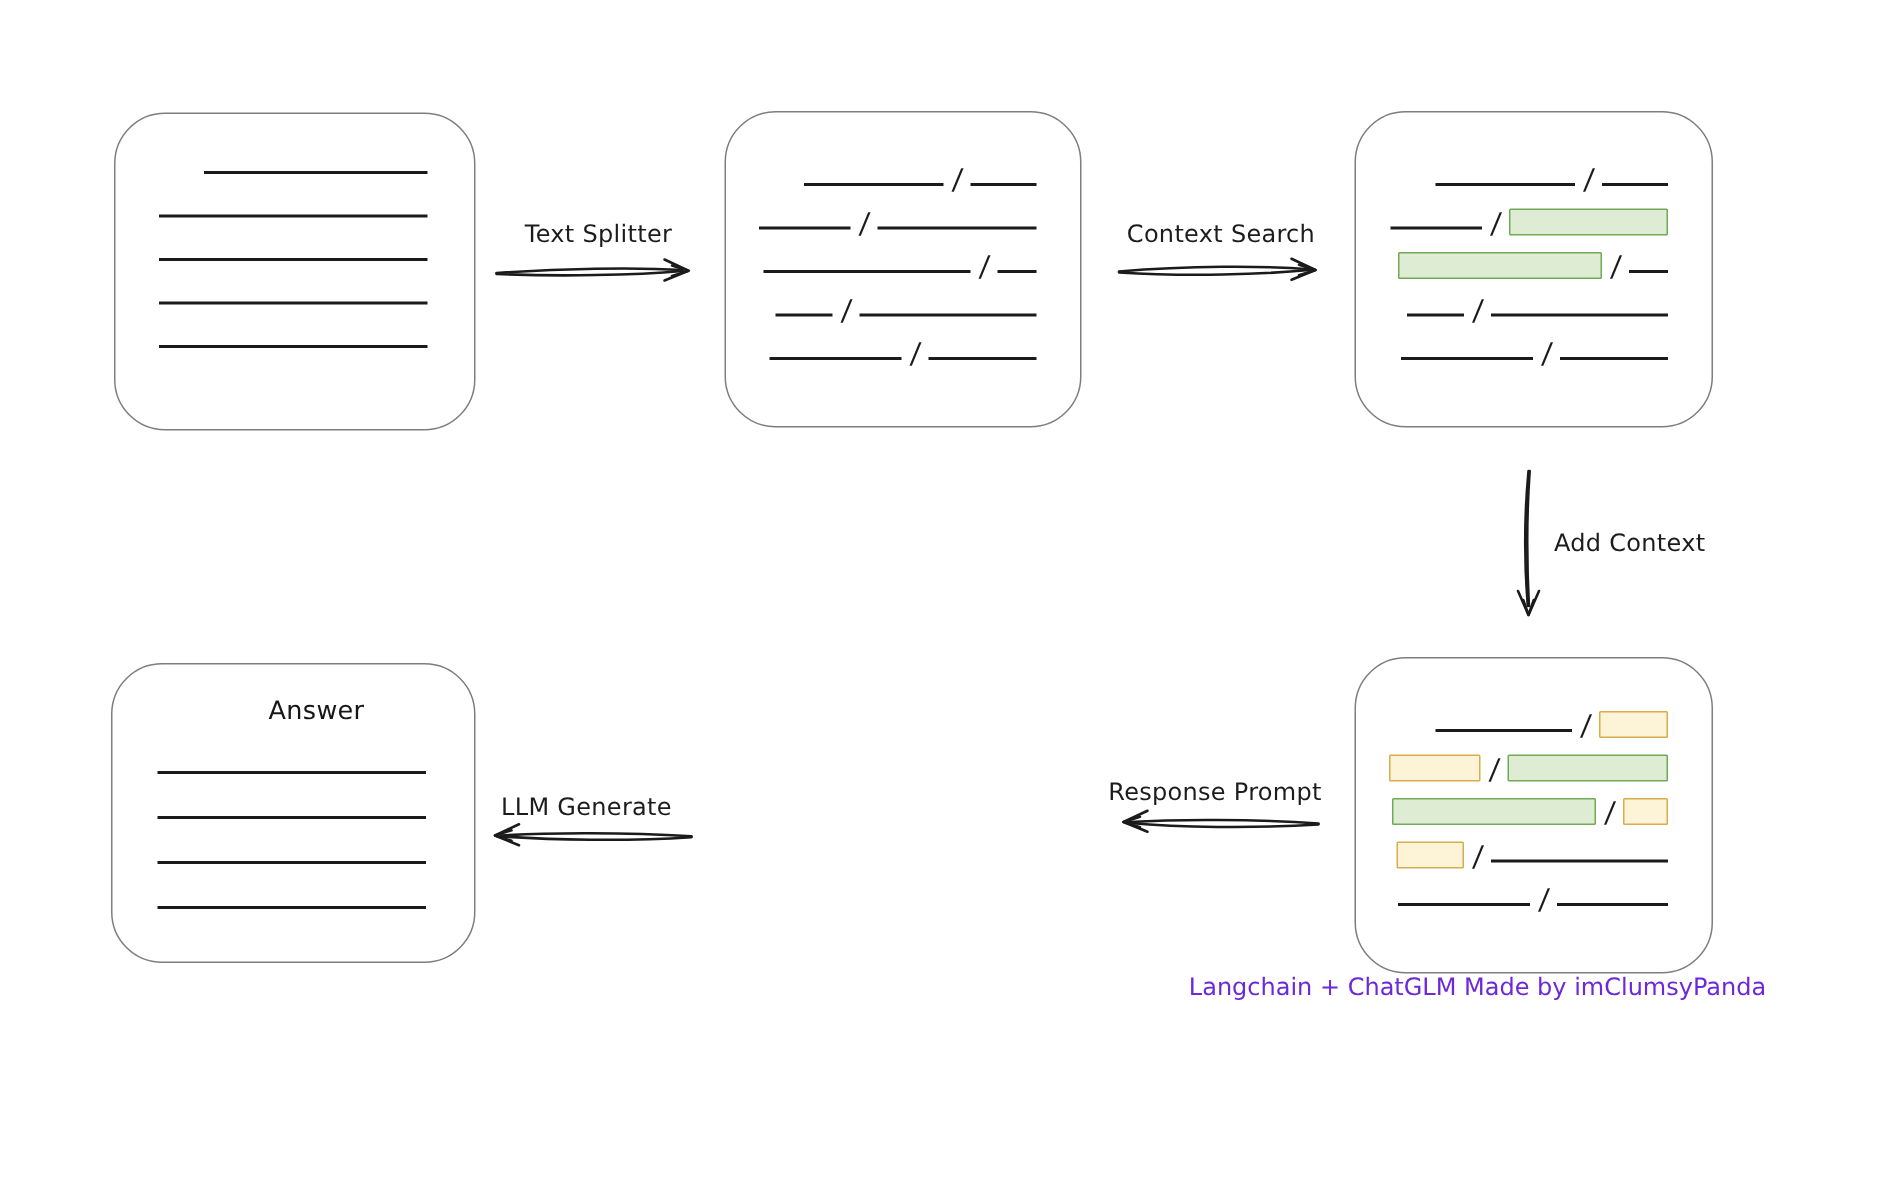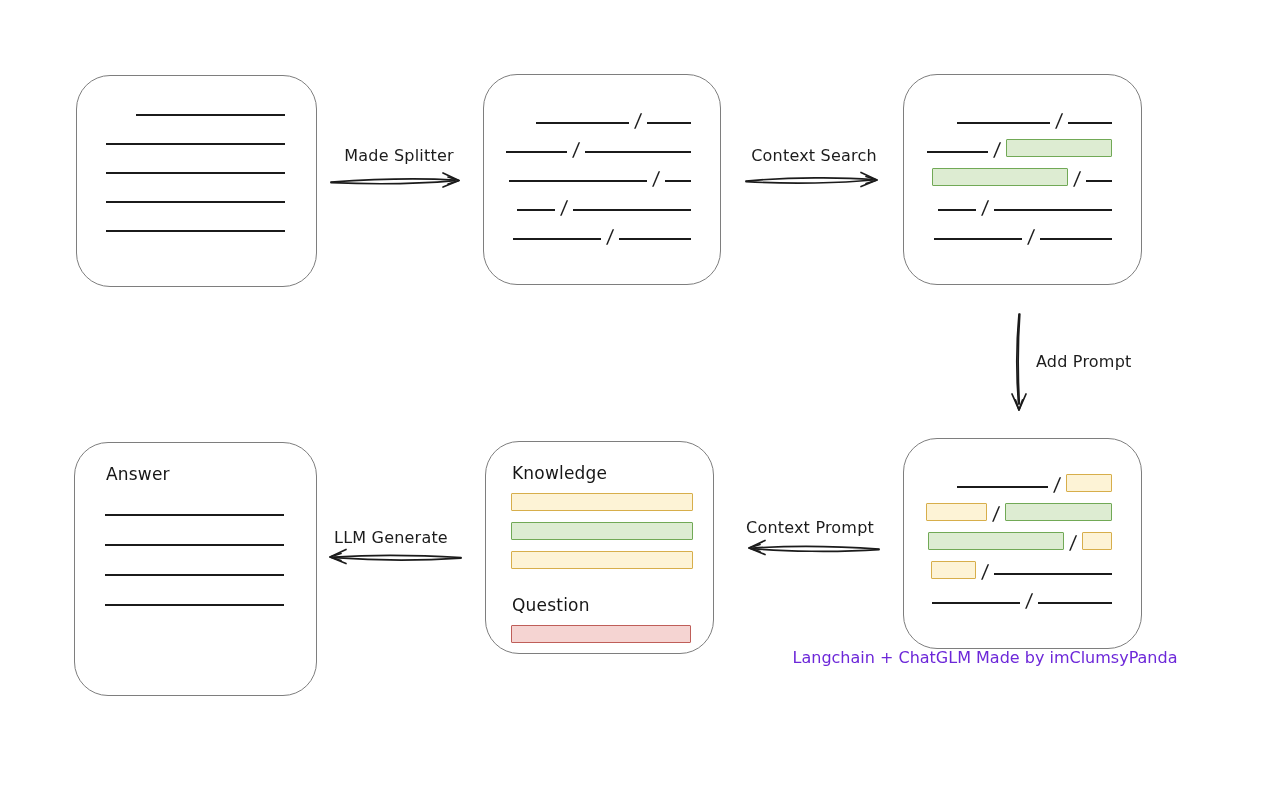--- a/index.html
+++ b/index.html
@@ -9,21 +9,21 @@
   }
   .node{
     position:absolute;border:1.5px solid var(--box-border,#7e7e7e);
     border-radius:34px;background:#ffffff;box-sizing:border-box;
   }
   .b-doc    {left:76px; top:75px; width:241px;height:212px;}
   .b-chunks {left:483px;top:74px; width:238px;height:211px;}
   .b-search {left:903px;top:74px; width:239px;height:211px;}
   .b-ctx    {left:903px;top:438px;width:239px;height:211px;}
   .b-prompt {left:485px;top:441px;width:229px;height:213px;}
-  .b-answer {left:74px; top:442px;width:243px;height:254px;}
+  .b-answer {left:74px; top:442px;width:243px;height:200px;text-align:center;}
 
   .rows{box-sizing:border-box;width:100%;}
   .b-doc .rows{padding:15px 31px 0 0;}
   .b-chunks .rows,.b-search .rows,.b-ctx .rows{padding:24px 29px 0 0;}
   .b-answer .rows{padding:6px 0 0 30px;}
 
   .seg-row{display:flex;align-items:flex-end;justify-content:flex-end;height:29px;}
   .rows-left .seg-row{justify-content:flex-start;}
   .b-answer .seg-row{height:30px;}
   .seg-line{display:inline-block;height:0;border-bottom:2px solid var(--line,#1b1b1b);margin-bottom:4px;}
@@ -165,60 +165,40 @@
           <span class="seg-line" style="width: 118px;"></span>
         </div>
         <div class="seg-row">
           <span class="seg-line" style="width: 88px;"></span>
           <span class="seg-slash">/</span>
           <span class="seg-line" style="width: 74px;"></span>
         </div>
       </div>
   </div>
 
-  <div class="node b-prompt">
-    <div class="box-label lbl-knowledge">Knowledge</div>
-    <div class="bars">
-        <div class="seg-row">
-          <span class="seg-rect c-yellow" style="width: 180px;"></span>
-        </div>
-        <div class="seg-row">
-          <span class="seg-rect c-green" style="width: 180px;"></span>
-        </div>
-        <div class="seg-row">
-          <span class="seg-rect c-yellow" style="width: 180px;"></span>
-        </div>
-      </div>
-    <div class="box-label lbl-question">Question</div>
-    <div class="bars q-bar">
-        <div class="seg-row">
-          <span class="seg-rect c-red" style="width: 178px;"></span>
-        </div>
-      </div>
-  </div>
 
   <div class="node b-answer">
     <div class="box-label lbl-answer">Answer</div>
     <div class="rows rows-left">
         <div class="seg-row">
           <span class="seg-line" style="width: 179px;"></span>
         </div>
         <div class="seg-row">
           <span class="seg-line" style="width: 179px;"></span>
         </div>
         <div class="seg-row">
           <span class="seg-line" style="width: 179px;"></span>
         </div>
         <div class="seg-row">
           <span class="seg-line" style="width: 179px;"></span>
         </div>
       </div>
   </div>
 
-  <div class="arrow-label" style="left:328px;top:146px;width:142px;">Made Splitter</div>
+  <div class="arrow-label" style="left:328px;top:146px;width:142px;">Text Splitter</div>
   <svg class="arrow-svg" style="left:328px;top:168px;" width="142" height="26">
     <path d="M3 14 C 45 11, 95 10, 127 12"></path>
     <path d="M3 14.6 C 45 16.5, 95 15.5, 127 12.6"></path>
     <path d="M115 5 L131 12.5 L115 19"></path>
     <path d="M120 9 L131 12.5 L120 16"></path>
   </svg>
 
   <div class="arrow-label" style="left:742px;top:146px;width:144px;">Context Search</div>
   <svg class="arrow-svg" style="left:742px;top:167px;" width="146" height="26">
     <path d="M4 14 C 50 10, 100 10, 131 12.5"></path>
@@ -226,23 +206,23 @@
     <path d="M119 5.5 L135 13 L119 19.5"></path>
     <path d="M124 9.5 L135 13 L124 16.5"></path>
   </svg>
 
   <svg class="arrow-svg" style="left:1006px;top:311px;" width="26" height="108">
     <path d="M13 3 C 10 35, 10.5 68, 12.5 93"></path>
     <path d="M13.8 3 C 11.5 35, 12 68, 13.3 93"></path>
     <path d="M6 83 L13 99 L20 83"></path>
     <path d="M9.5 89 L13 99 L16.5 89"></path>
   </svg>
-  <div class="arrow-label" style="left:1036px;top:352px;width:110px;text-align:left;">Add Prompt</div>
-
-  <div class="arrow-label" style="left:736px;top:518px;width:148px;">Context Prompt</div>
+  <div class="arrow-label" style="left:1036px;top:352px;width:110px;text-align:left;">Add Context</div>
+
+  <div class="arrow-label" style="left:736px;top:518px;width:148px;">Response Prompt</div>
   <svg class="arrow-svg" style="left:740px;top:536px;" width="142" height="26">
     <path d="M139 13 C 95 10, 45 10, 13 12"></path>
     <path d="M139 13.6 C 95 16.5, 45 15.5, 13 12.6"></path>
     <path d="M25 4.5 L9 12 L25 18.5"></path>
     <path d="M20 8.5 L9 12 L20 15.5"></path>
   </svg>
 
   <div class="arrow-label" style="left:318px;top:528px;width:146px;">LLM Generate</div>
   <svg class="arrow-svg" style="left:322px;top:545px;" width="142" height="26">
     <path d="M139 12.5 C 95 10, 45 10, 12 12"></path>

